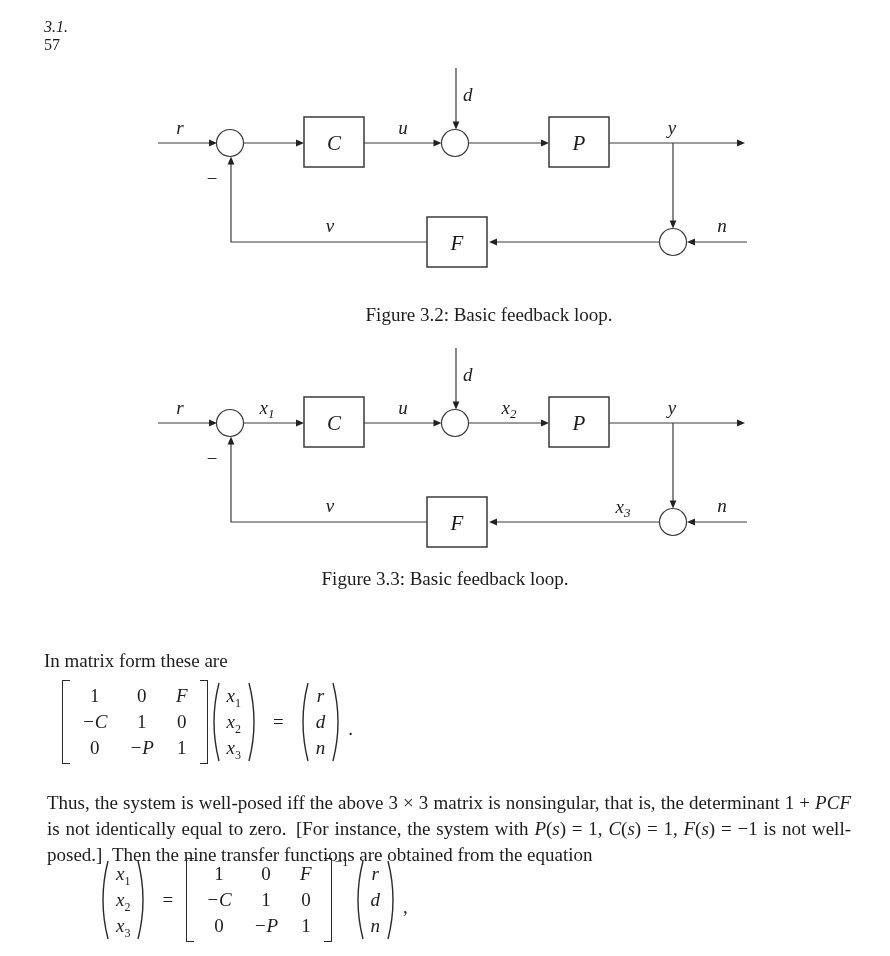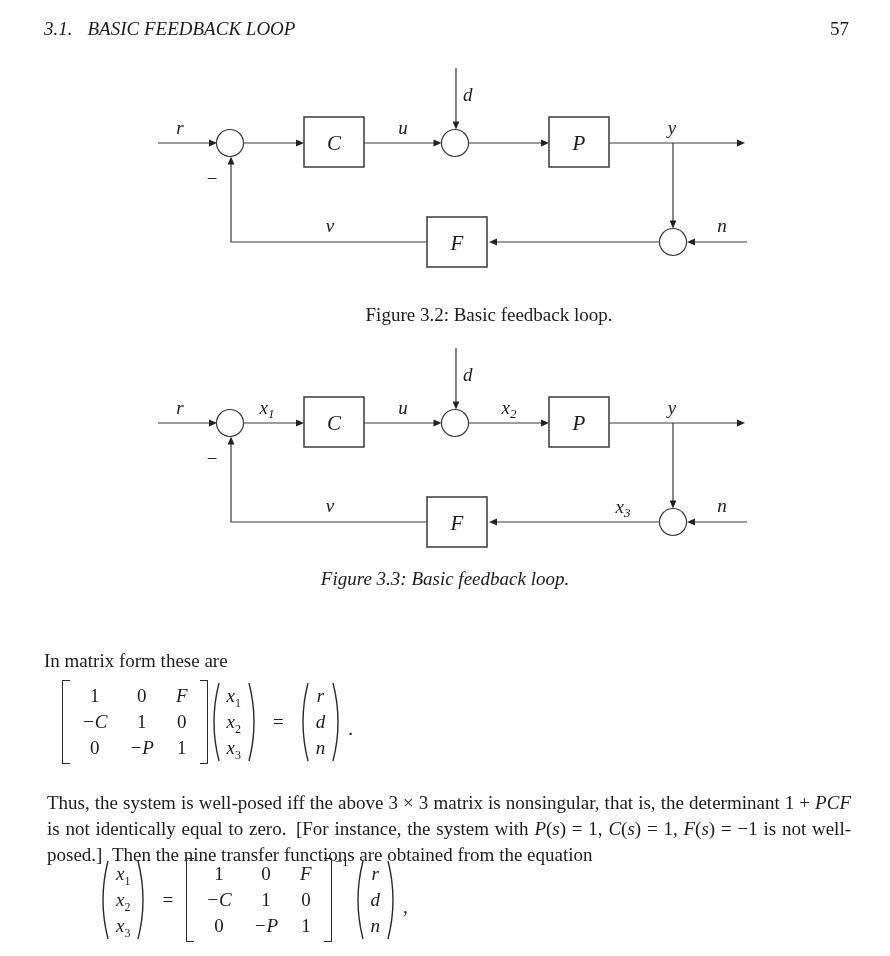--- a/index.html
+++ b/index.html
@@ -1,32 +1,32 @@
 <!DOCTYPE html>
 <html><head>
 <meta charset="utf-8">
 <style>
   html,body{margin:0;padding:0;background:#ffffff;}
   .page{
     position:relative;width:890px;height:956px;background:#ffffff;
     font-family:"Liberation Serif",serif;color:#1c1c1c;overflow:hidden;
   }
   
-  .header{position:absolute;top:18px;left:44px;right:41px;display:flex;justify-content:space-between;font-size:19px;}
+  .header{position:absolute;top:18px;left:44px;right:41px;display:flex;justify-content:space-between;font-size:16px;flex-direction:column;}
   .header .sec{font-style:italic;display:flex;gap:15px;}
   .header .pageno{font-style:normal;}
   
   svg.figs{position:absolute;top:0;left:0;}
   svg text{font-family:"Liberation Serif",serif;fill:#1b1b1b;stroke:none;}
   svg .lbl{font-style:italic;font-size:19px;}
   svg .blk{font-style:italic;font-size:21px;}
   svg .sub{font-size:13px;}
   .caption{position:absolute;left:0;width:890px;text-align:center;font-size:19px;}
   .cap32{top:304px;padding-left:44px;}
-  .cap33{top:568px;font-style:italic;}
+  .cap33{top:568px;}
   
   .intro{position:absolute;left:44px;top:650px;font-size:19px;}
   .para{position:absolute;left:47px;top:771px;width:804px;font-size:19px;line-height:26px;text-align:justify;}
   .it{font-style:italic;}
   
   .eq{position:absolute;display:flex;align-items:center;font-size:19px;}
   .eq1{left:62px;top:680px;}
   .eq2{left:97px;top:858px;}
   .brk{width:7px;align-self:stretch;border:1.7px solid #2a2a2a;}
   .brk.l{border-right:none;margin-right:2px;}
@@ -41,21 +41,20 @@
   .tail{align-self:center;margin-top:14px;margin-left:4px;}
 </style>
 </head>
 <body>
 
 <div class="page">
 
   <div class="header">
     <span class="sec">
       <span>3.1.</span>
-      <span>BASIC FEEDBACK LOOP</span>
     </span>
     <span class="pageno">57</span>
   </div>
 
   <svg class="figs" width="890" height="600" viewBox="0 0 890 600">
 
     <g stroke="#3a3a3a" stroke-width="1.2" fill="none">
       <g>
         <line x1="158" y1="143" x2="214" y2="143"></line>
         <polygon points="217,143 209,139.6 209,146.4" fill="#222" stroke="none"></polygon>

